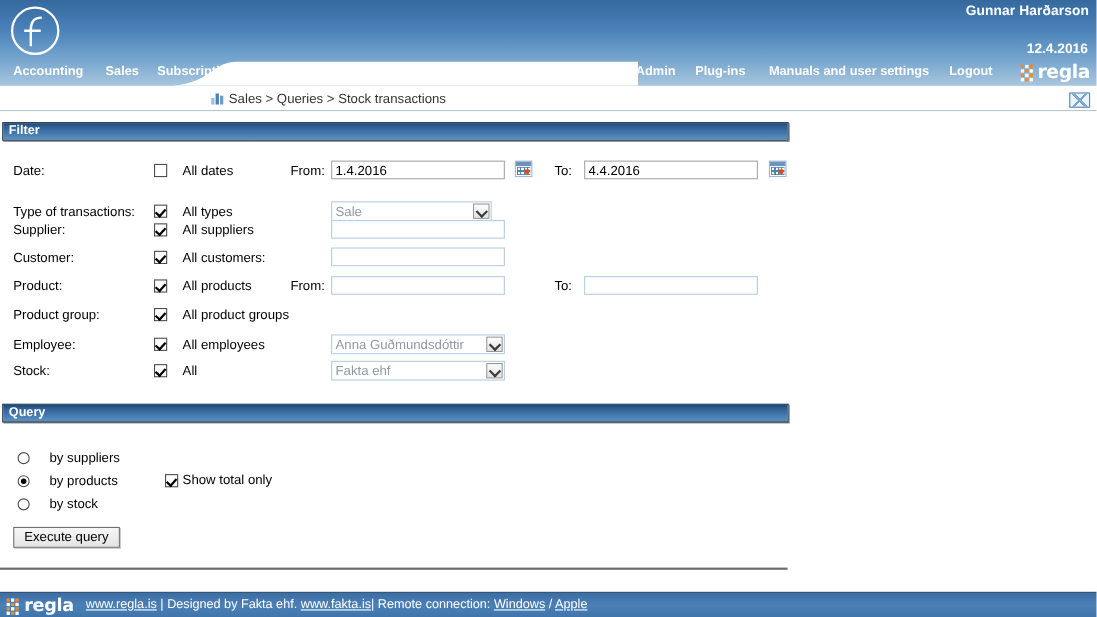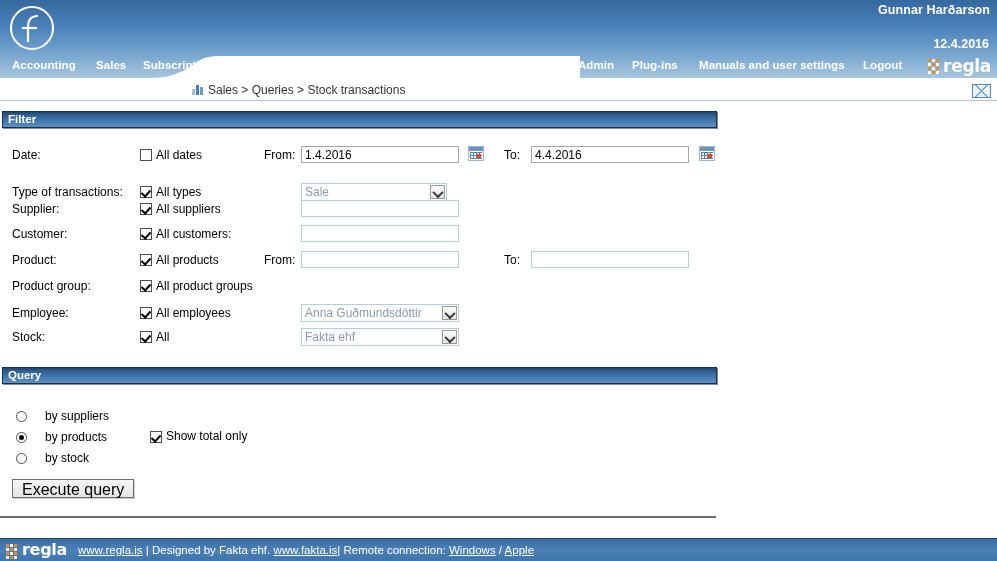--- a/index.html
+++ b/index.html
@@ -90,21 +90,21 @@
     color:#ffffff;font-weight:bold;font-size:11.5px;
   }
   #filter-bar{top:111px;}
   #query-bar{top:367px;}
   
   .form-area{position:absolute;left:0;top:132px;width:997px;}
   .row{position:absolute;left:0;width:997px;height:22px;}
   .lbl{
     position:absolute;left:12px;top:2px;font-size:12px;color:#000;white-space:nowrap;
   }
-  .cb-wrap{position:absolute;left:140px;top:2px;display:flex;align-items:center;gap:4px;white-space:nowrap;}
+  .cb-wrap{position:absolute;left:140px;top:2px;display:flex;align-items:center;gap:14px;white-space:nowrap;}
   .cb{
     width:12px;height:12px;border:1px solid #4d4d4d;background:#ffffff;
     display:inline-block;position:relative;flex:0 0 auto;cursor:pointer;box-sizing:border-box;
   }
   .cb.on::after{
     content:"";position:absolute;left:2px;top:1px;width:4px;height:7px;
     border:solid #000;border-width:0 2px 2px 0;transform:rotate(42deg);
   }
   .cb-txt{font-size:12px;color:#000;}
   .fromlabel{position:absolute;top:2px;font-size:12px;color:#000;}
@@ -154,21 +154,21 @@
     content:"";position:absolute;left:2px;top:2px;width:5px;height:5px;
     border-radius:50%;background:#000;
   }
   .rd-txt{font-size:12px;color:#000;}
   .total-wrap{position:absolute;left:150px;top:24px;display:flex;align-items:flex-end;gap:4px;cursor:pointer;}
   .exec-btn{
     position:absolute;left:12px;top:74px;
     height:19px;padding:1px 9px 2px 9px;
     background:linear-gradient(to bottom,#f6f6f6,#e4e4e4);
     border:1px solid #707070;
-    font-family:"Liberation Sans",sans-serif;font-size:16px;color:#000;
+    font-family:"Liberation Sans",sans-serif;font-size:12px;color:#000;
     cursor:pointer;box-shadow:1px 1px 0 rgba(0,0,0,.2);
   }
   .hr{position:absolute;left:0;top:516px;width:716px;height:2px;background:#6b6b6b;}
   
   .footer{
     position:absolute;left:0;top:538px;width:997px;height:23px;
     background:linear-gradient(to bottom,#3b6ea3 0%,#4b80b6 50%,#3f74aa 100%);
     border-top:1px solid #20446e;
   }
   .footer .dotgrid{position:absolute;left:6px;top:5px;}

